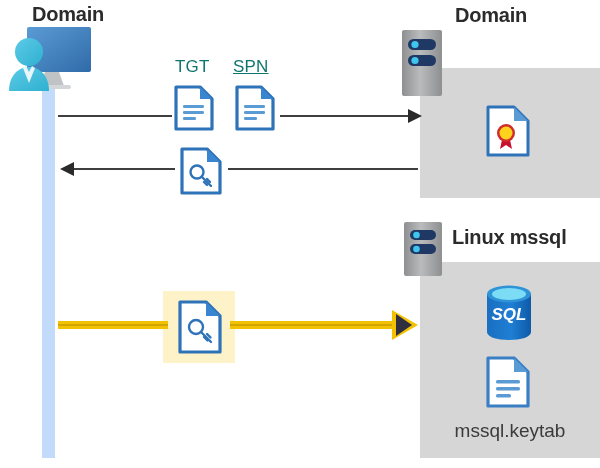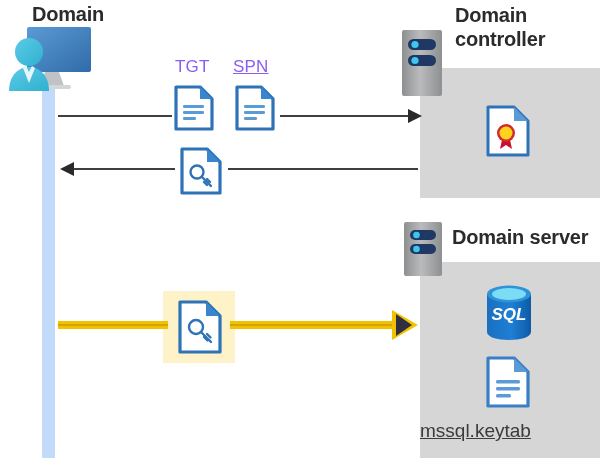--- a/index.html
+++ b/index.html
@@ -27,33 +27,32 @@
     font-size: 20px;
     line-height: 24px;
     letter-spacing: -0.2px;
   }
   #client-title { left: 32px; top: 2px; }
   #dc-title { left: 455px; top: 3px; width: 140px; }
   #linux-title { left: 452px; top: 225px; width: 146px; }
 
   .small-label {
     font-size: 17px;
-    color: #8b5cf6;
+    color: #0f766e;
     letter-spacing: 0.2px;
   }
   #tgt-label { left: 175px; top: 57px; }
   #spn-label { left: 233px; top: 57px; text-decoration: underline; }
 
   #keytab-label {
     left: 420px; top: 420px;
     width: 180px;
-    text-align: left;
+    text-align: center;
     font-size: 19px;
     color: #3b3b3b;
-    text-decoration: underline;
   }
 
   
   .gray-panel { background: #d6d6d6; }
   #dc-panel { left: 420px; top: 68px; width: 180px; height: 130px; }
   #linux-panel { left: 420px; top: 262px; width: 180px; height: 196px; }
 
   
   #lifeline {
     left: 42px; top: 75px; width: 13px; height: 383px;
@@ -193,21 +192,20 @@
       <rect x="0" y="0" width="40" height="66" rx="2" fill="url(#srv1)"></rect>
       <rect x="6" y="9" width="28" height="11" rx="5.5" fill="#1f3864"></rect>
       <circle cx="13" cy="14.5" r="3.6" fill="#3fc6ee"></circle>
       <rect x="6" y="25" width="28" height="11" rx="5.5" fill="#1f3864"></rect>
       <circle cx="13" cy="30.5" r="3.6" fill="#3fc6ee"></circle>
     </svg>
   </div>
 
   <div class="abs title-label" id="dc-title">
     <div>Domain</div>
-    <div>controller</div>
   </div>
 
   <div class="icon-box" style="left:486px; top:105px; width:44px; height:52px;">
     <svg width="44" height="52" viewBox="0 0 44 52">
       <path d="M2 2 h26 l14 14 v34 h-40 z" fill="#ffffff" stroke="#2e73b8" stroke-width="3" stroke-linejoin="round"></path>
       <path d="M28 2 l14 14 h-14 z" fill="#5b9bd5"></path>
 
       <path d="M17 30 l-3 14 l6 -4 l6 4 l-3 -14 z" fill="#c8102e"></path>
 
       <circle cx="20" cy="28" r="9" fill="#d12b2b"></circle>
@@ -223,21 +221,21 @@
         <stop offset="100%" stop-color="#8d8f91"></stop>
       </linearGradient>
       <rect x="0" y="0" width="38" height="54" rx="2" fill="url(#srv2)"></rect>
       <rect x="6" y="8" width="26" height="10" rx="5" fill="#1f3864"></rect>
       <circle cx="12.5" cy="13" r="3.3" fill="#3fc6ee"></circle>
       <rect x="6" y="22" width="26" height="10" rx="5" fill="#1f3864"></rect>
       <circle cx="12.5" cy="27" r="3.3" fill="#3fc6ee"></circle>
     </svg>
   </div>
 
-  <div class="abs title-label" id="linux-title">Domain server</div>
+  <div class="abs title-label" id="linux-title">Linux mssql</div>
 
   <div class="icon-box" style="left:483px; top:283px; width:52px; height:60px;">
     <svg width="52" height="60" viewBox="0 0 52 60">
       <linearGradient id="sqlg" x1="0" y1="0" x2="1" y2="0">
         <stop offset="0%" stop-color="#1a6fc0"></stop>
         <stop offset="55%" stop-color="#1f7fd4"></stop>
         <stop offset="100%" stop-color="#0e5aa7"></stop>
       </linearGradient>
       <path d="M4 11 v38 c0 5 10 8 22 8 s22 -3 22 -8 v-38 z" fill="url(#sqlg)"></path>
       <ellipse cx="26" cy="11" rx="22" ry="8.5" fill="#2f93d8"></ellipse>

